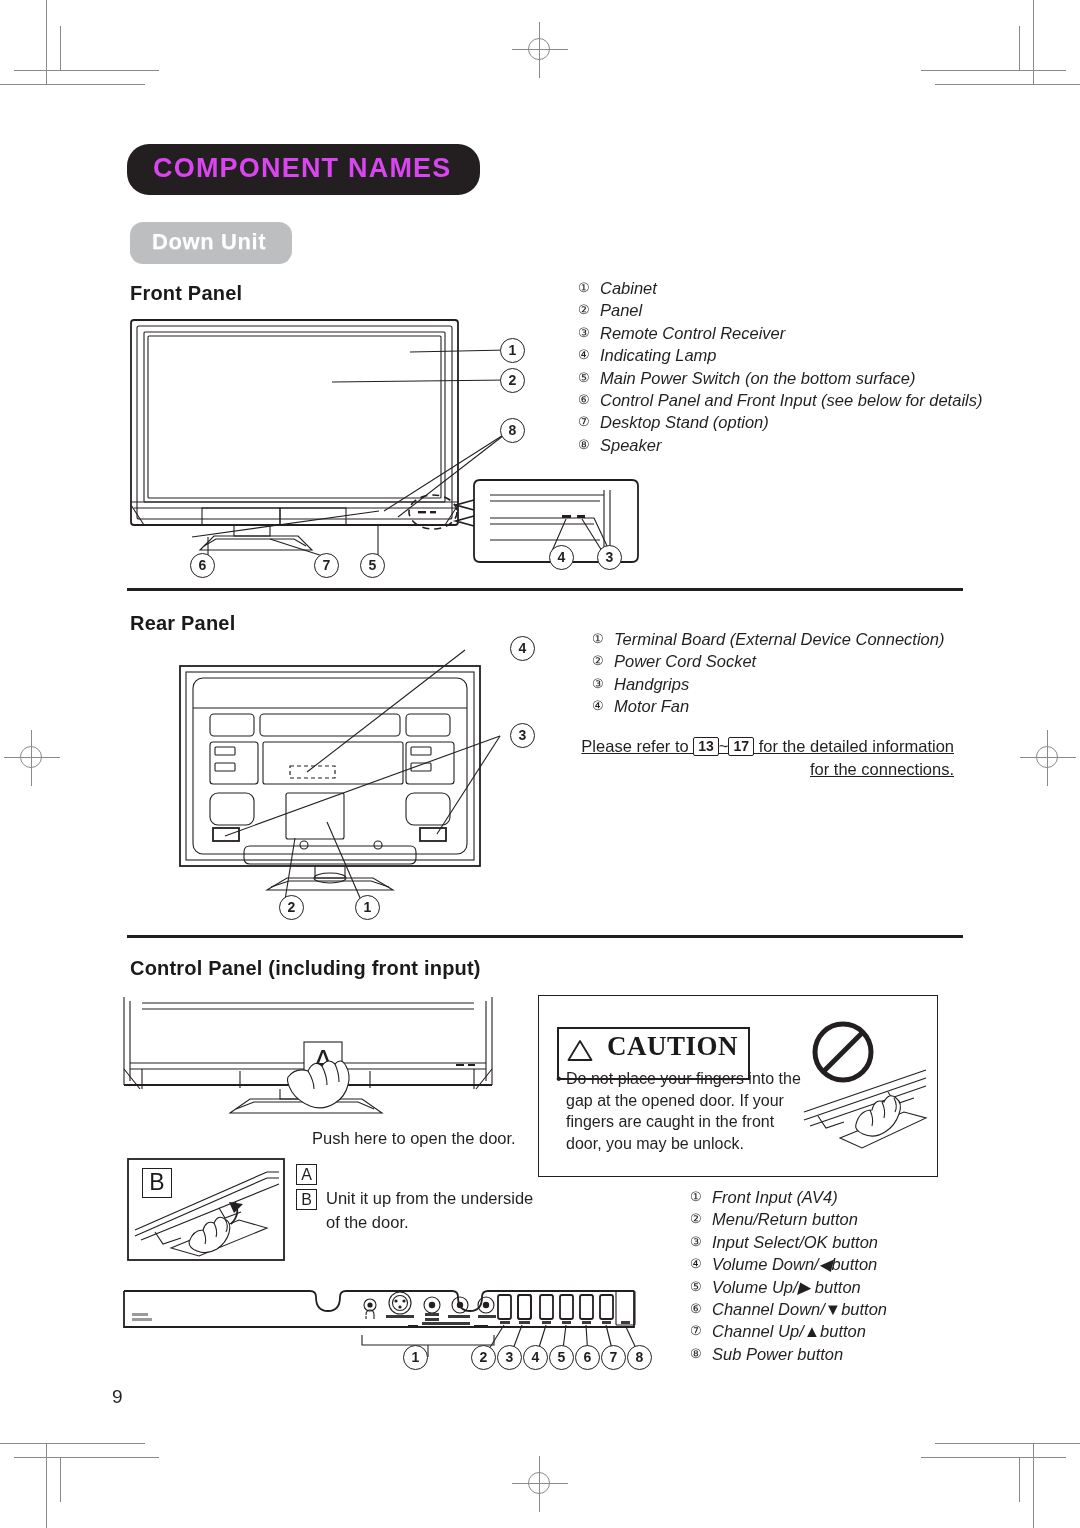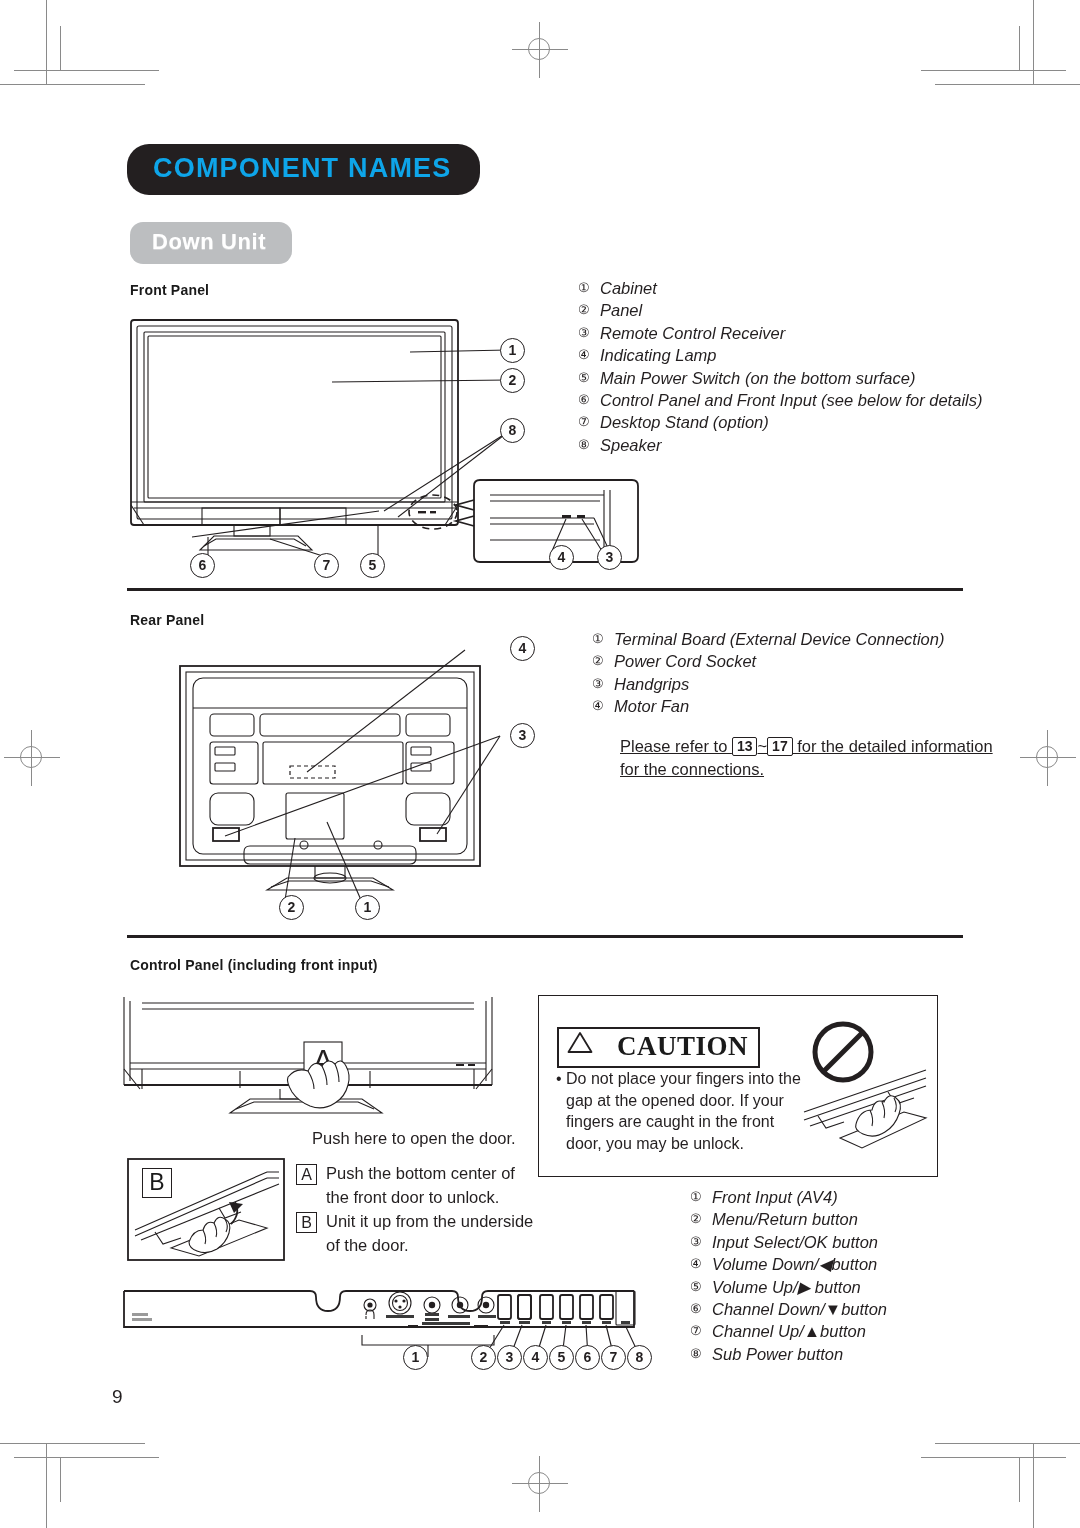--- a/index.html
+++ b/index.html
@@ -14,46 +14,46 @@
   .cmark i.h{height:1px;}
   .cmark i.v{width:1px;}
 
   .regmark{position:absolute;width:56px;height:56px;}
   .regmark .rc{position:absolute;left:16px;top:16px;width:22px;height:22px;
       border:1px solid #8a8a8a;border-radius:50%;box-sizing:border-box;}
   .regmark .rh{position:absolute;left:0;top:27px;width:56px;height:1px;background:#8a8a8a;}
   .regmark .rv{position:absolute;left:27px;top:0;width:1px;height:56px;background:#8a8a8a;}
 
   
-  .title-pill{position:absolute;left:127px;top:144px;background:#231f20;color:#0ea5e9;
+  .title-pill{position:absolute;left:127px;top:144px;background:#231f20;color:#d946ef;
       border-radius:22px;padding:9px 28px 11px 26px;font-size:27px;font-weight:bold;
       letter-spacing:1.2px;}
   .sub-pill{position:absolute;left:130px;top:222px;background:#bcbec0;color:#fff;
       border-radius:13px;padding:7px 26px 9px 22px;font-size:22px;font-weight:bold;
       letter-spacing:.6px;text-shadow:0 1px 0 rgba(255,255,255,.35);}
 
-  .sec-h{position:absolute;font-size:14px;font-weight:bold;letter-spacing:.2px;text-align:center;}
+  .sec-h{position:absolute;font-size:20px;font-weight:bold;letter-spacing:.2px;text-align:center;}
   .rule{position:absolute;background:#231f20;height:3px;}
 
   
   .nlist{position:absolute;font-size:16.5px;line-height:22.4px;color:#231f20;}
   .nlist .row{display:flex;align-items:flex-start;}
   .nlist .num{width:22px;flex:0 0 22px;font-size:13px;line-height:22.4px;text-align:left;}
   .nlist .txt{white-space:nowrap;font-style:italic;}
 
   .note{position:absolute;font-size:16.5px;line-height:23px;color:#231f20;}
   .note u{text-decoration:underline;}
   .pgbox{display:inline-block;border:1.4px solid #231f20;border-radius:2px;
       padding:0 4px;font-size:14px;font-weight:bold;line-height:17px;
       vertical-align:1px;text-decoration:none;}
 
   
   .caution-box{position:absolute;border:1.6px solid #231f20;box-sizing:border-box;background:#fff;}
   .caution-hdr{position:absolute;border:2.4px solid #231f20;box-sizing:border-box;
-      display:flex;align-items:flex-start;gap:24px;padding:2px 10px 4px 8px;}
+      display:flex;align-items:flex-end;gap:14px;padding:2px 10px 16px 8px;}
   .caution-hdr .ctext{font-family:"Liberation Serif",serif;font-weight:bold;
       font-size:27px;letter-spacing:.5px;}
   .caution-body{position:absolute;font-size:16px;line-height:21.5px;color:#231f20;}
 
   
   .abbox{display:inline-block;border:1.5px solid #231f20;width:21px;height:21px;
       line-height:19px;text-align:center;font-size:16px;box-sizing:border-box;}
   .steps{position:absolute;font-size:16.5px;line-height:24px;color:#231f20;}
   .steps .srow{display:flex;align-items:flex-start;}
   .steps .sb{flex:0 0 30px;padding-top:1px;}
@@ -237,21 +237,21 @@
     <div class="row">
         <span class="num">③</span>
         <span class="txt">Handgrips</span>
       </div>
     <div class="row">
         <span class="num">④</span>
         <span class="txt">Motor Fan</span>
       </div>
   </div>
 
-  <div class="note" style="left:620px;top:735px;width:390px;">
+  <div class="note" style="left:564px;top:735px;width:390px;text-align:right;">
     <u>Please refer to </u><span class="pgbox">13</span><u>~</u><span class="pgbox">17</span><u> for the detailed information</u><br>
     <u>for the connections.</u>
   </div>
 
   <div class="dg" style="left:155px;top:638px;">
     <svg width="400" height="290" viewBox="0 0 400 290">
       <rect class="s2" x="25" y="28" width="300" height="200"></rect>
       <rect class="s" x="31" y="34" width="288" height="188"></rect>
 
       <rect class="s" x="38" y="40" width="274" height="176" rx="10"></rect>
@@ -351,21 +351,20 @@
       <path class="s" d="M76 72 q4 8 2 14 M87 65 q4 8 2 14 M98 61 q4 7 1 13"></path>
     </svg>
   </div>
   <div style="position:absolute;left:142px;top:1168px;">
     <span class="abbox" style="width:30px;height:30px;line-height:27px;font-size:23px;font-weight:normal;">B</span>
   </div>
 
   <div class="steps" style="left:296px;top:1161px;">
     <div class="srow">
       <span class="sb"><span class="abbox">A</span></span>
-      <span><span>Push the bottom center of</span><br><span>the front door to unlock.</span></span>
     </div>
     <div class="srow">
       <span class="sb"><span class="abbox">B</span></span>
       <span><span>Unit it up from the underside</span><br><span>of the door.</span></span>
     </div>
   </div>
 
   <div class="caution-box" style="left:538px;top:995px;width:400px;height:182px;"></div>
   <div class="caution-hdr" style="left:557px;top:1027px;">
     <svg width="26" height="23" viewBox="0 0 26 23">

